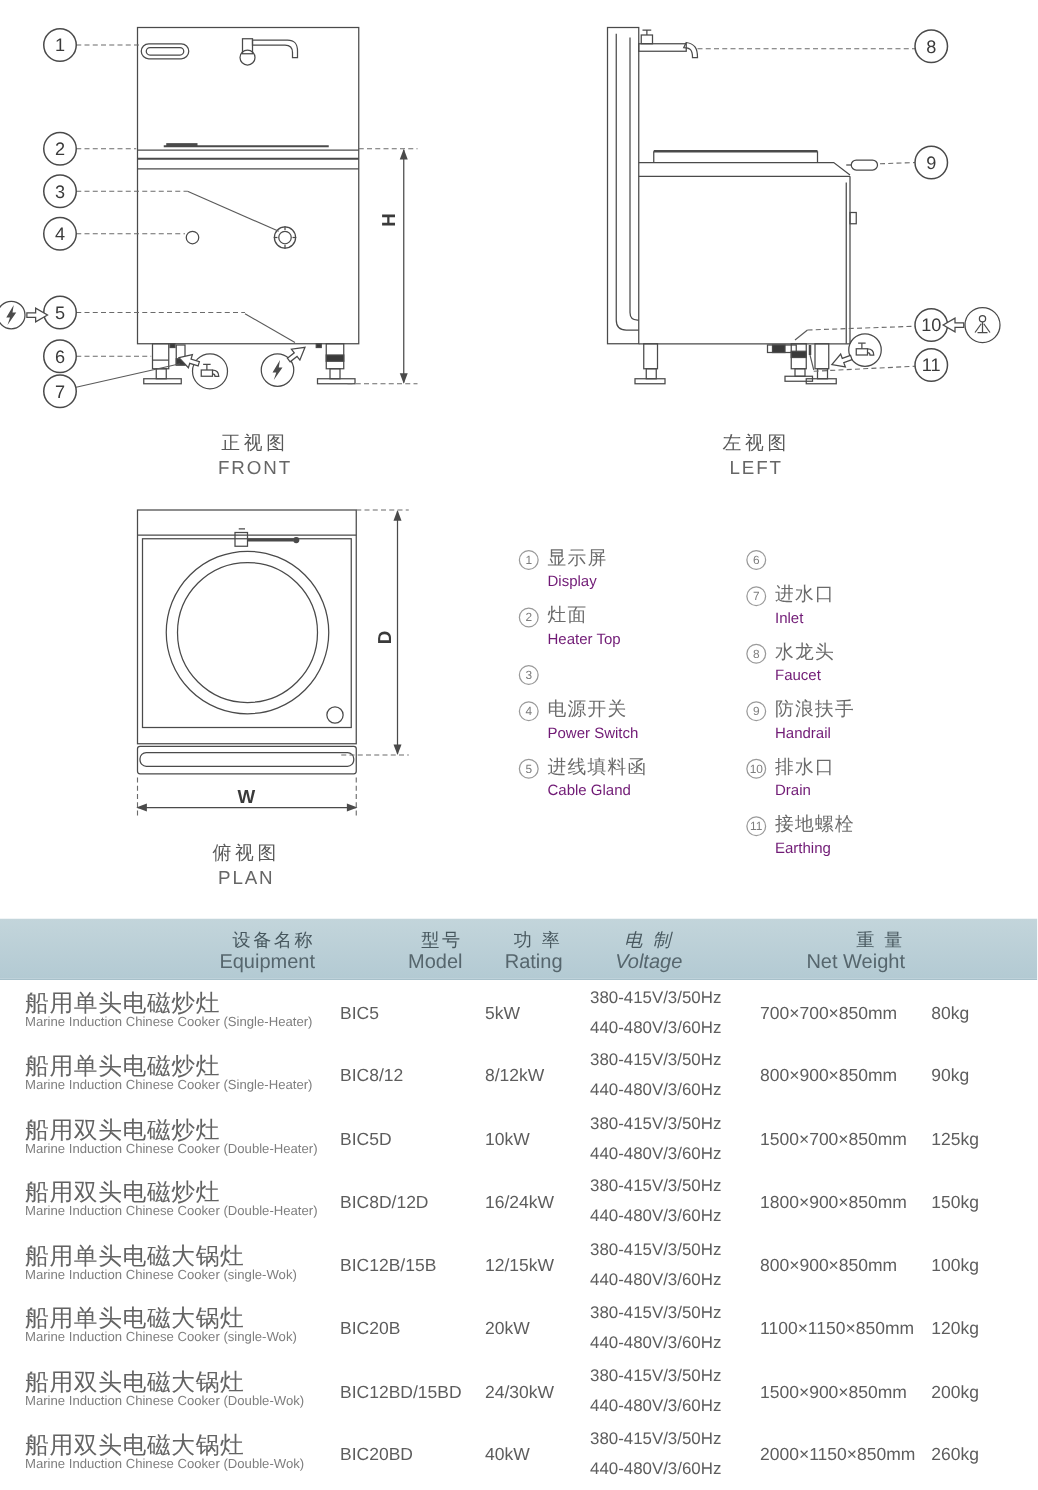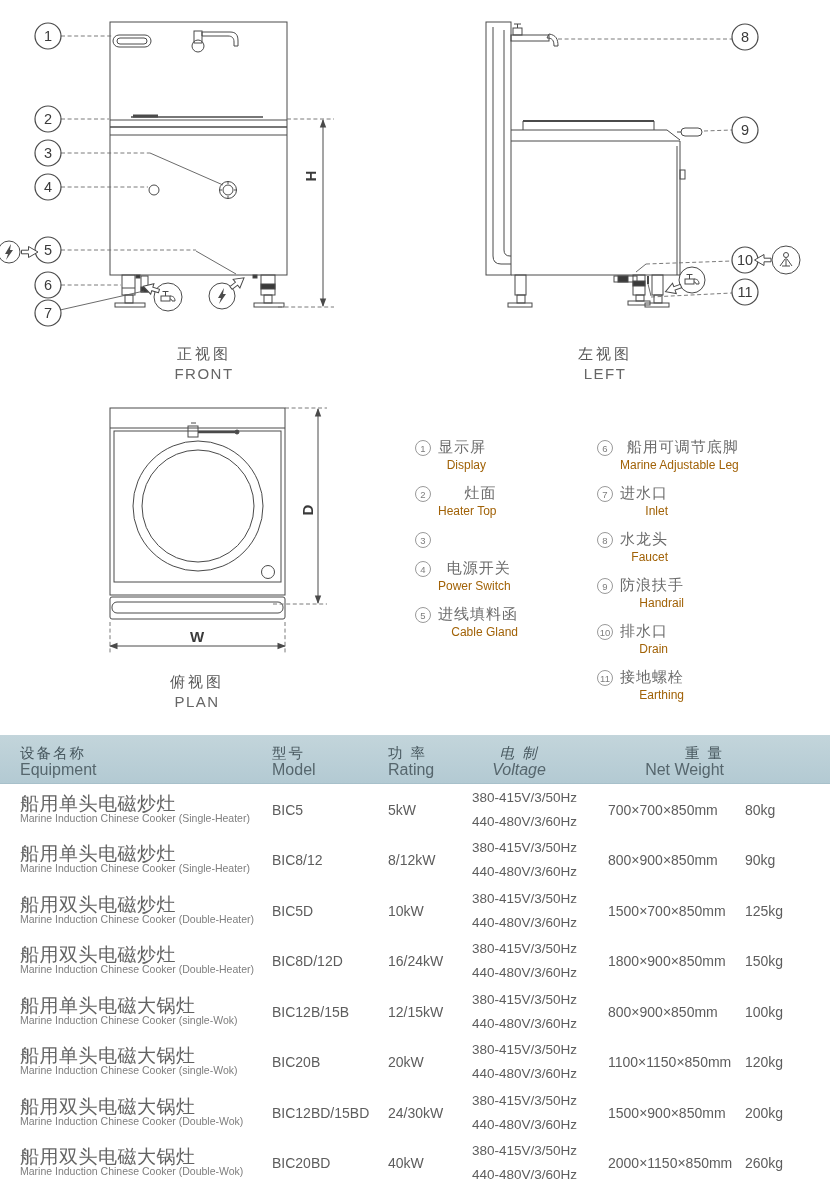--- a/index.html
+++ b/index.html
@@ -23,29 +23,29 @@
   .title-en{fill:#666;font-size:15px;letter-spacing:1.5px;text-anchor:middle;}
 
   
   .legend{position:absolute;left:415px;top:437px;width:415px;display:flex;}
   .lcol{width:182px;}
   .lcol2{width:233px;}
   .litem{display:flex;margin-bottom:10px;}
   .lnum{flex:none;width:14px;height:14px;border:1px solid #9a9a9a;border-radius:50%;
         font-size:9.5px;color:#7d7d7d;display:flex;align-items:center;justify-content:center;
         margin:3px 7px 0 0;}
-  .lcn{font-size:15px;color:#6b6b6b;letter-spacing:1px;line-height:19px;text-align:right;}
-  .len{font-size:12px;color:#a16207;line-height:16px;margin-top:1px;text-align:right;}
+  .lcn{font-size:15px;color:#6b6b6b;letter-spacing:1px;line-height:19px;}
+  .len{font-size:12px;color:#701a75;line-height:16px;margin-top:1px;}
 
   
   .spec{position:absolute;left:0;top:735px;width:830px;}
   .tgrid{display:grid;grid-template-columns:252px 118px 80px 138px 148px 94px;}
   .thead{height:48px;background:linear-gradient(180deg,#c3d5db 0%,#b3cad3 100%);
          border-bottom:1px solid #a7c0ca;align-items:center;}
-  .th{padding-top:2px;}
+  .th{padding-top:2px;text-align:right;}
   .th .hcn{font-size:14.5px;color:#47575e;letter-spacing:2px;line-height:18px;}
   .th .hen{font-size:16px;color:#56666d;line-height:15px;}
   .th.c1{padding-left:20px;}
   .th.c2{padding-left:20px;}
   .th.c3{padding-left:18px;}
   .th.c4,.th.c5{text-align:center;font-style:italic;}
   .th.c6{text-align:right;padding-right:12px;}
   .trow{height:50px;align-items:center;margin-top:0.5px;}
   .td{font-size:14px;color:#5d5d5d;}
   .td.c1{padding-left:20px;}
@@ -347,24 +347,20 @@
         <span class="lnum">5</span>
         <div>
             <div class="lcn">进线填料函</div>
              <div class="len">Cable Gland</div>
           </div>
       </div>
     </div>
     <div class="lcol lcol2">
       <div class="litem">
         <span class="lnum">6</span>
-        <div>
-            <div class="lcn">船用可调节底脚</div>
-             <div class="len">Marine Adjustable Leg</div>
-          </div>
       </div>
       <div class="litem">
         <span class="lnum">7</span>
         <div>
             <div class="lcn">进水口</div>
              <div class="len">Inlet</div>
           </div>
       </div>
       <div class="litem">
         <span class="lnum">8</span>

